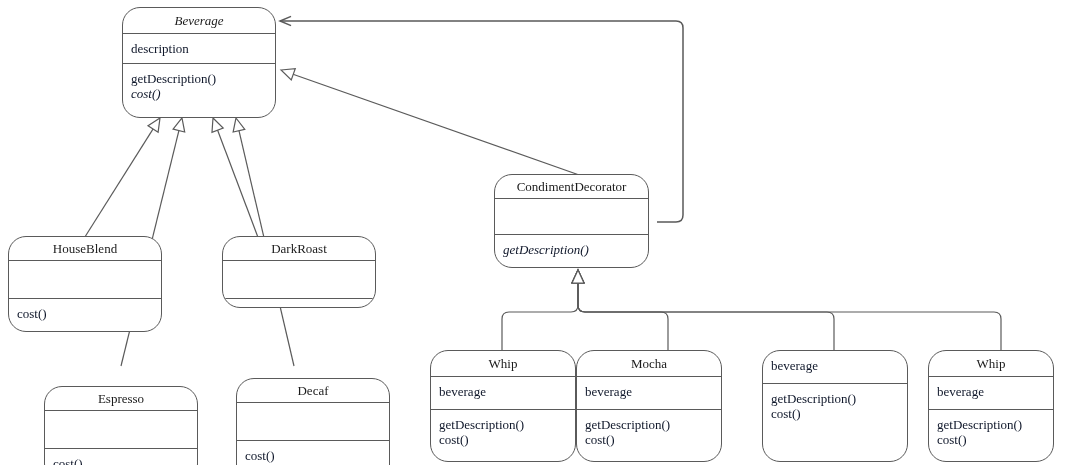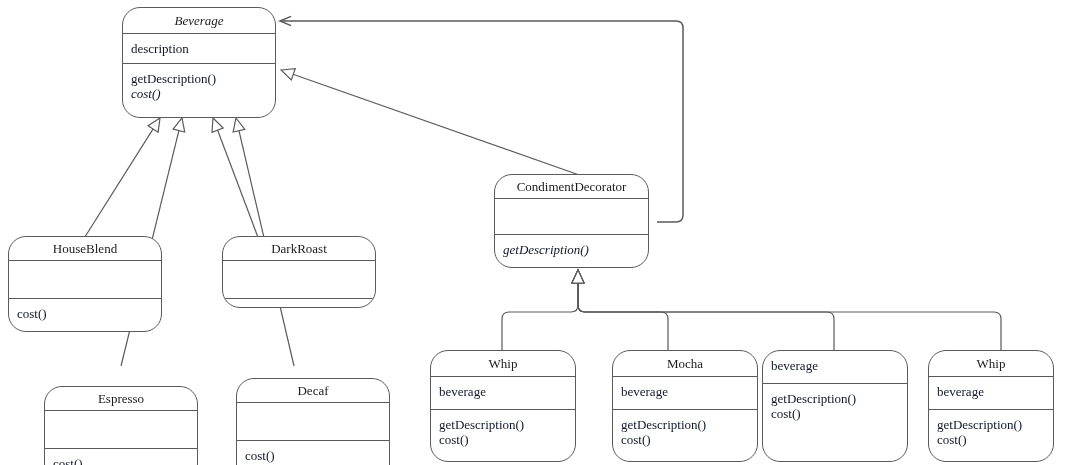--- a/index.html
+++ b/index.html
@@ -167,21 +167,21 @@
       <div class="uml-class" style="left: 430px; top: 350px; width: 146px; height: 112px;">
         <div class="uml-title" style="height: 26px;">Whip</div>
         <div class="uml-attrs" style="height: 33px;">
           <div class="row">beverage</div>
         </div>
         <div class="uml-ops">
           <div class="row">getDescription()</div>
           <div class="row">cost()</div>
         </div>
       </div>
-      <div class="uml-class" style="left: 612px; top: 350px; width: 146px; height: 112px;">
+      <div class="uml-class" style="left: 576px; top: 350px; width: 146px; height: 112px;">
         <div class="uml-title" style="height: 26px;">Mocha</div>
         <div class="uml-attrs" style="height: 33px;">
           <div class="row">beverage</div>
         </div>
         <div class="uml-ops">
           <div class="row">getDescription()</div>
           <div class="row">cost()</div>
         </div>
       </div>
       <div class="uml-class" style="left: 762px; top: 350px; width: 146px; height: 112px;">

